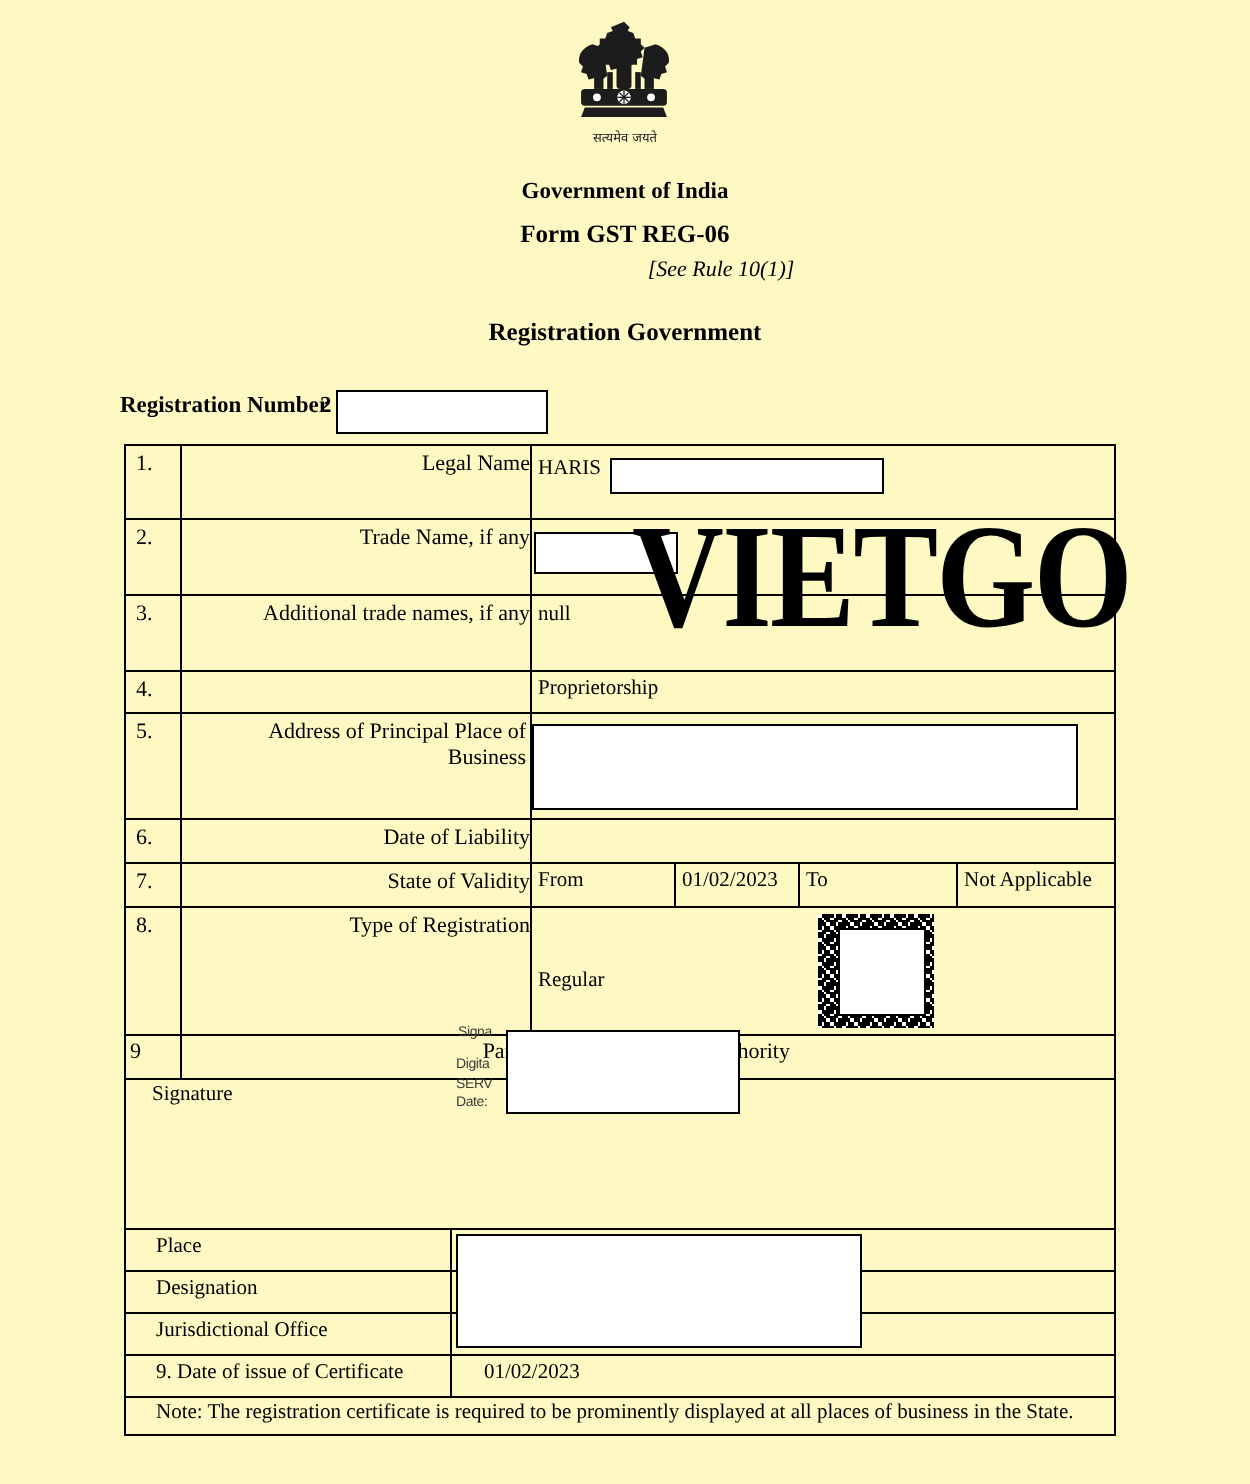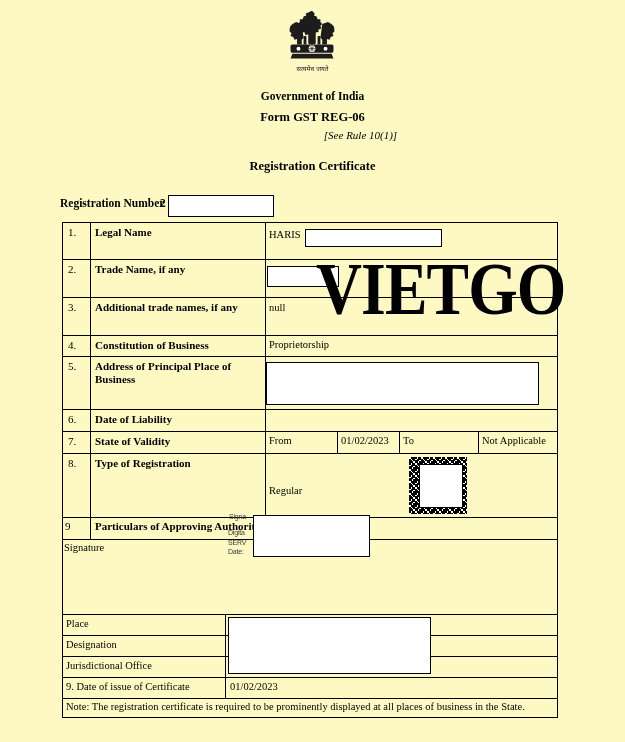--- a/index.html
+++ b/index.html
@@ -9,23 +9,23 @@
     overflow:hidden;margin:0 auto;
   }
   .abs{position:absolute;}
   .center{position:absolute;left:0;width:625px;text-align:center;}
   .b{font-weight:bold;}
   .i{font-style:italic;margin-left:48px;}
   .hl{position:absolute;background:#000;height:1.2px;z-index:1;}
   .vl{position:absolute;background:#000;width:1.2px;z-index:1;}
   .frame{position:absolute;border:1.6px solid #000;z-index:1;}
   .num,.lbl,.val,.ftxt{position:absolute;z-index:2;font-size:11px;line-height:1.15;}
-  .lbl{font-weight:bold;}
+  .lbl{font-weight:normal;text-align:right;}
   .val{font-size:10.5px;}
-  .ftxt{font-size:10.5px;}
+  .ftxt{font-size:10.5px;padding-left:12px;}
   .box{position:absolute;background:#fff;border:1.2px solid #000;z-index:3;}
   .frag{position:absolute;z-index:2;font-family:"Liberation Sans","DejaVu Sans",sans-serif;
         font-size:7px;color:#3a3a3a;letter-spacing:-0.2px;}
   .watermark{
     position:absolute;left:316px;top:252px;z-index:4;
     font-family:"Liberation Serif","DejaVu Serif",serif;font-weight:bold;
     font-size:74px;line-height:1;letter-spacing:-1px;color:#000;
     transform:scaleX(.86);transform-origin:left top;white-space:nowrap;
     pointer-events:none;
   }
@@ -65,21 +65,21 @@
       <line x1="32.4" y1="40.1" x2="27.6" y2="44.9"></line>
     </g>
     <circle cx="15.5" cy="42.5" r="2.1" fill="#fff"></circle>
     <circle cx="44.5" cy="42.5" r="2.1" fill="#fff"></circle>
   </svg>
   <div class="motto">सत्यमेव जयते</div>
 
   <div class="center b" style="top:90px;font-size:11.5px;">Government of India</div>
   <div class="center b" style="top:110px;font-size:12.5px;">Form GST REG-06</div>
   <div class="center i" style="top:129px;font-size:11px;">[See Rule 10(1)]</div>
-  <div class="center b" style="top:159px;font-size:12.5px;">Registration Certificate</div>
+  <div class="center b" style="top:159px;font-size:12.5px;">Registration Government</div>
 
   <span class="abs b" style="left:60px;top:197px;font-size:11.5px;z-index:2;">Registration Number :</span>
   <span class="abs b" style="left:160px;top:197px;font-size:11.5px;z-index:2;">2</span>
   <div class="box" style="left:168px;top:195px;width:104px;height:20px;"></div>
 
   <div class="frame" style="left:62px;top:222px;width:494px;height:494px;"></div>
 
   <div class="hl" style="left:62px;top:259px;width:496px;"></div>
   <div class="hl" style="left:62px;top:297px;width:496px;"></div>
   <div class="hl" style="left:62px;top:335px;width:496px;"></div>
@@ -108,21 +108,20 @@
   <span class="num" style="left:68px;top:339px;">4.</span>
   <span class="num" style="left:68px;top:360px;">5.</span>
   <span class="num" style="left:68px;top:413px;">6.</span>
   <span class="num" style="left:68px;top:435px;">7.</span>
   <span class="num" style="left:68px;top:457px;">8.</span>
   <span class="num" style="left:65px;top:520px;">9</span>
 
   <div class="lbl" style="left:95px;top:226px;width:170px;">Legal Name</div>
   <div class="lbl" style="left:95px;top:263px;width:170px;">Trade Name, if any</div>
   <div class="lbl" style="left:95px;top:301px;width:170px;">Additional trade names, if any</div>
-  <div class="lbl" style="left:95px;top:339px;width:170px;">Constitution of Business</div>
   <div class="lbl" style="left:95px;top:413px;width:170px;">Date of Liability</div>
   <div class="lbl" style="left:95px;top:360px;width:168px;">Address of Principal Place of Business</div>
   <div class="lbl" style="left:95px;top:435px;width:170px;">State of Validity</div>
   <div class="lbl" style="left:95px;top:457px;width:170px;">Type of Registration</div>
   <div class="lbl" style="left:95px;top:520px;width:300px;white-space:nowrap;">Particulars of Approving Authority</div>
 
   <span class="val" style="left:269px;top:229px;">HARIS</span>
   <span class="val" style="left:269px;top:302px;">null</span>
   <span class="val" style="left:269px;top:339px;">Proprietorship</span>
   <span class="val" style="left:269px;top:435px;">From</span>

